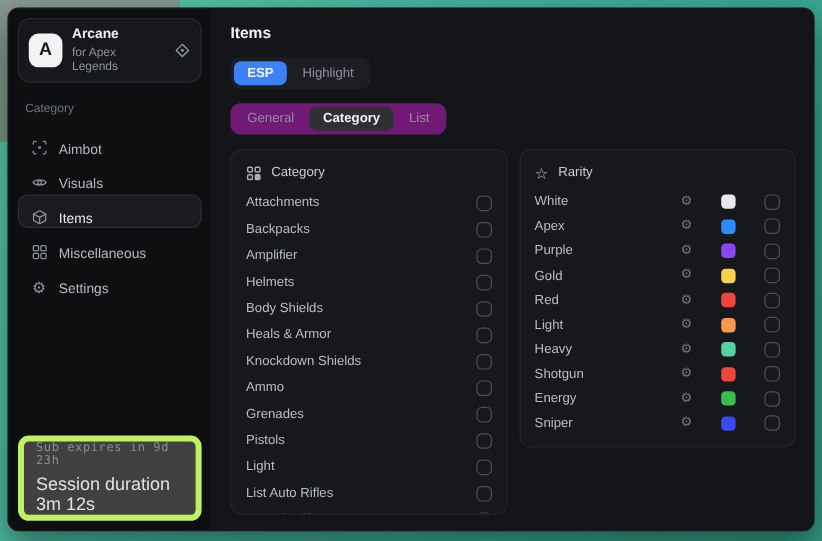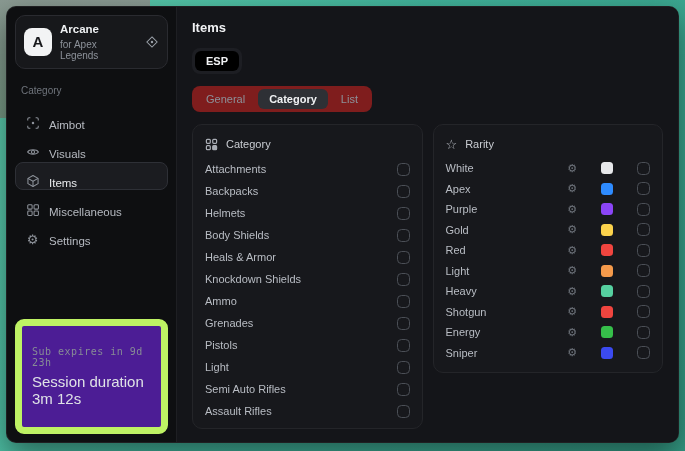--- a/index.html
+++ b/index.html
@@ -26,31 +26,31 @@
   .app-title { font-size:11.5px; font-weight:bold; color:#eef0f2; line-height:1.2; }
   .app-sub { font-size:10px; color:#8d929a; margin-top:2px; }
   .pin { margin-left:auto; color:#9aa0a8; display:flex; }
   .section-label { font-size:10px; color:#6f747c; margin:16px 6px 8px; }
   .nav-item { display:flex; align-items:flex-end; gap:9px; padding:0 9px; height:28px;
     border-radius:8px; color:#b6bac1; font-size:11.5px; margin-bottom:1px; border:1px solid transparent; cursor:default; }
   .nav-item.selected { background:#1b1c20; border-color:#2e3036; color:#e9ebee; }
   .nav-icon { width:15px; height:15px; display:flex; align-items:center; justify-content:center; color:#8d929a; }
   .nav-icon svg { width:14px; height:14px; }
   .glyph { font-size:13px; line-height:1; }
-  .footer-card { margin-top:auto; border:7px solid #bef264; background:#4c1d95; border-radius:9px; padding:20px 10px; }
+  .footer-card { margin-top:auto; border:5px solid #bef264; background:#404040; border-radius:9px; padding:0 10px; }
   .footer-line1 { font-family:"DejaVu Sans Mono", monospace; font-size:10px; color:#878d95; letter-spacing:.5px; }
   .footer-line2 { font-size:15px; color:#dfe2e6; margin-top:5px; }
   
   .main { flex:1; background:#141519; padding:13px 15px; display:flex; flex-direction:column; overflow:hidden; }
   .page-title { font-size:13px; font-weight:bold; color:#f1f2f4; }
   .seg, .tabs { margin-top:13px; display:inline-flex; align-self:flex-start;
     background:#1d1e23; border-radius:8px; padding:3px; gap:2px; }
-  .tabs { margin-top:12px; background:#7f1d1d; }
+  .tabs { margin-top:12px; background:#701a75; }
   .seg-opt, .tab-opt { font-size:11px; color:#8d929a; padding:4px 11px; border-radius:6px; cursor:default; white-space:nowrap; }
-  .seg-opt.selected { background:#000000; color:#f1f2f4; font-weight:bold; }
+  .seg-opt.selected { background:#3b82f6; color:#f1f2f4; font-weight:bold; }
   .tab-opt.selected { background:#2e3035; color:#f1f2f4; font-weight:bold; }
   .panels { margin-top:12px; display:flex; gap:10px; align-items:flex-start; flex:1; min-height:0; }
   .panel { background:#17181c; border:1px solid #242529; border-radius:10px; padding:9px 12px; flex:1; min-width:0; }
   .panel.category-panel { height:100%; overflow:hidden; }
   .panel-head { display:flex; align-items:center; gap:8px; font-size:11px; color:#c9ccd2; height:20px; margin-bottom:4px; }
   .panel-head svg { width:13px; height:13px; color:#a9adb4; }
   .star { font-size:13px; color:#b9bdc4; line-height:1; }
   .row { display:flex; align-items:center; height:22px; }
   .rarity-panel .row { height:20.5px;gap:15px; }
   .row-label { flex:1; font-size:11px; color:#b9bdc4; }
@@ -135,20 +135,21 @@
     <div class="footer-card">
       <div class="footer-line1">Sub expires in 9d 23h</div>
       <div class="footer-line2">Session duration 3m 12s</div>
     </div>
   </div>
 
   <div class="main">
     <div class="page-title">Items</div>
     <div class="seg">
         <span class="seg-opt selected">ESP</span>
+        <span class="seg-opt">Highlight</span>
       </div>
     <div class="tabs">
         <span class="tab-opt">General</span>
         <span class="tab-opt selected">Category</span>
         <span class="tab-opt">List</span>
       </div>
 
     <div class="panels">
       <div class="panel category-panel">
         <div class="panel-head">
@@ -163,20 +164,24 @@
         <div>
             <div class="row">
               <span class="row-label">Attachments</span>
               <span class="cb"></span>
             </div>
             <div class="row">
               <span class="row-label">Backpacks</span>
               <span class="cb"></span>
             </div>
             <div class="row">
+              <span class="row-label">Amplifier</span>
+              <span class="cb"></span>
+            </div>
+            <div class="row">
               <span class="row-label">Helmets</span>
               <span class="cb"></span>
             </div>
             <div class="row">
               <span class="row-label">Body Shields</span>
               <span class="cb"></span>
             </div>
             <div class="row">
               <span class="row-label">Heals &amp; Armor</span>
               <span class="cb"></span>
@@ -195,21 +200,21 @@
             </div>
             <div class="row">
               <span class="row-label">Pistols</span>
               <span class="cb"></span>
             </div>
             <div class="row">
               <span class="row-label">Light</span>
               <span class="cb"></span>
             </div>
             <div class="row">
-              <span class="row-label">Semi Auto Rifles</span>
+              <span class="row-label">List Auto Rifles</span>
               <span class="cb"></span>
             </div>
             <div class="row">
               <span class="row-label">Assault Rifles</span>
               <span class="cb"></span>
             </div>
           </div>
       </div>
 
       <div class="panel rarity-panel">

